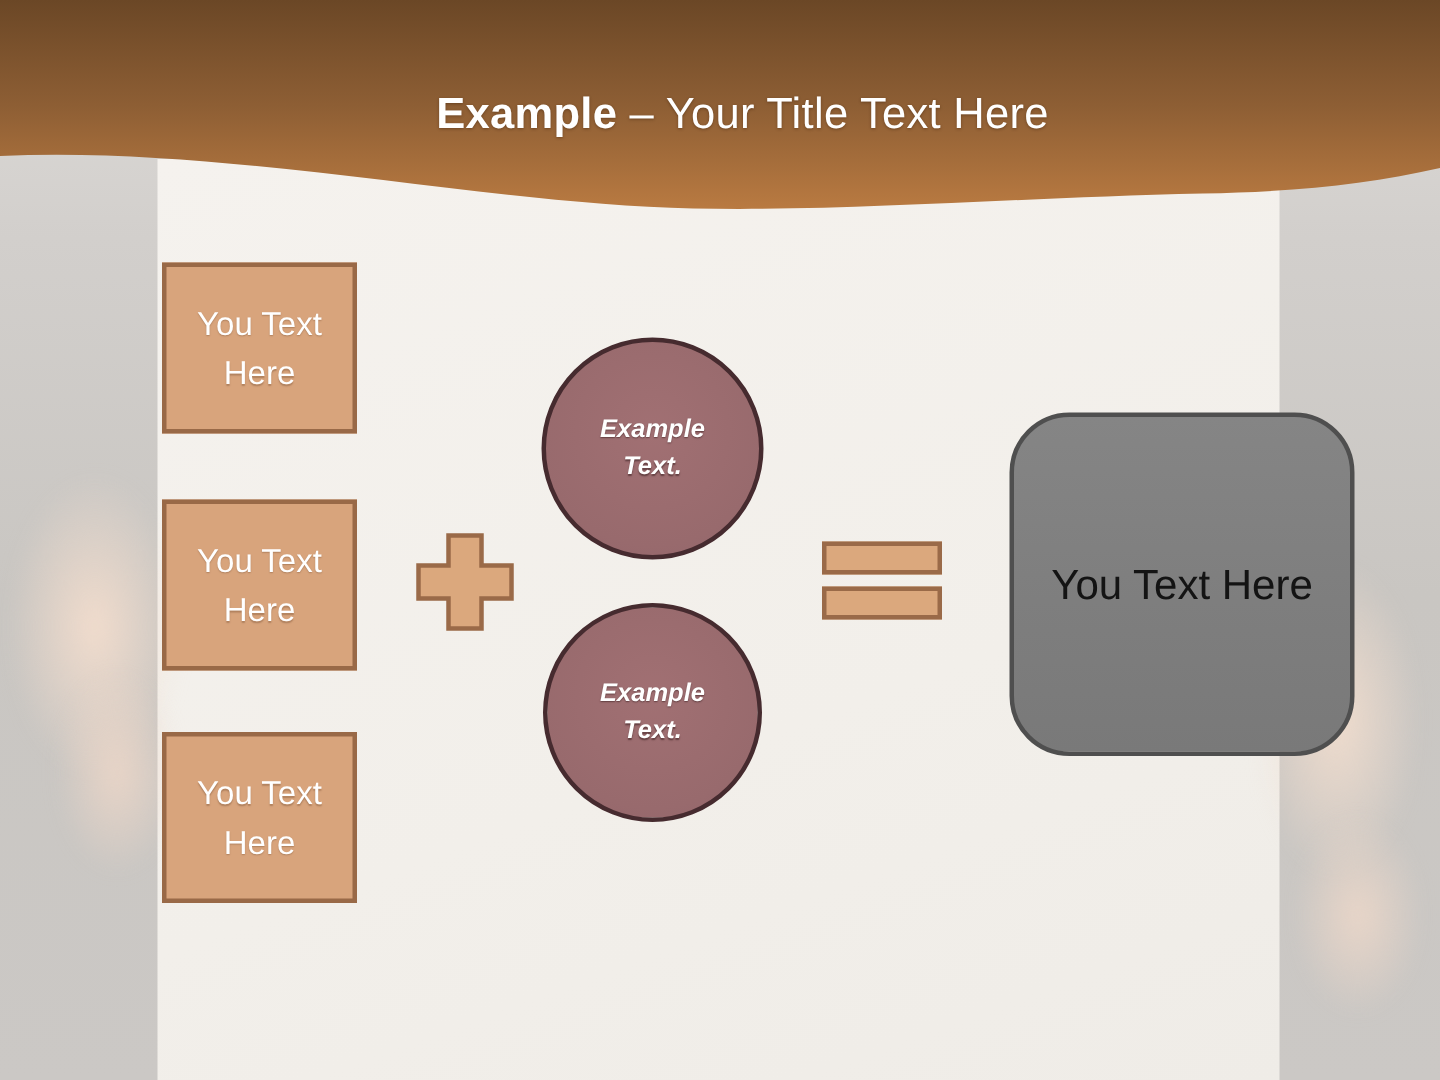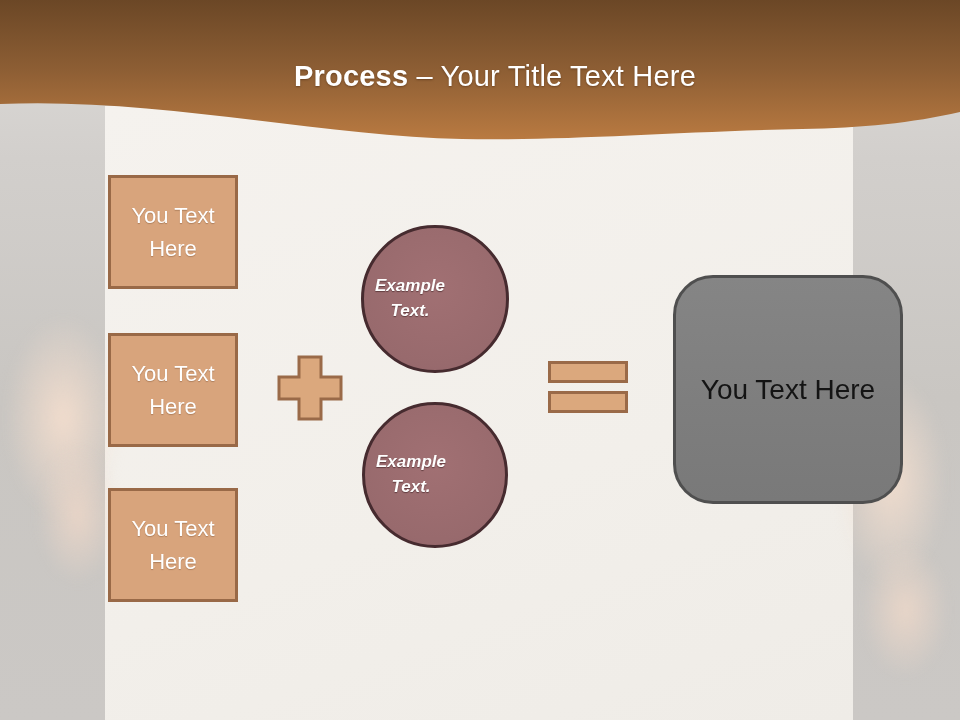--- a/index.html
+++ b/index.html
@@ -46,21 +46,21 @@
   .eqbar{
     position:absolute;left:548px;width:80px;height:22px;
     background:#dba87d;border:3px solid #9a6a48;box-sizing:border-box;
   }
   .eq1{top:361px;} .eq2{top:391px;}
   
   .circle{
     position:absolute;border-radius:50%;
     background:radial-gradient(circle at 50% 42%, #a17073 0%, #986a6d 70%, #91646a 100%);
     border:3px solid #462b2f;box-sizing:border-box;
-    display:flex;align-items:center;text-align:center;
+    display:flex;align-items:center;justify-content:center;text-align:center;
     color:#fff;font-weight:700;font-style:italic;font-size:17px;line-height:1.45;
     text-shadow:0 1px 1px rgba(40,15,18,.5);
   }
   .c1{left:361px;top:225px;width:148px;height:148px;}
   .c2{left:362px;top:402px;width:146px;height:146px;}
   .circle span{display:block;width:92px;}
   
   .result{
     position:absolute;left:673px;top:275px;width:230px;height:229px;
     background:linear-gradient(180deg,#858585 0%,#7e7e7e 55%,#797979 100%);
@@ -86,21 +86,21 @@
       <linearGradient id="hdrGrad" x1="0" y1="0" x2="0" y2="1">
         <stop offset="0" stop-color="#6b4726"></stop>
         <stop offset="0.5" stop-color="#8d5e34"></stop>
         <stop offset="1" stop-color="#b97a41"></stop>
       </linearGradient>
     </defs>
     <path d="M0,0 H960 V112 C912,123 862,128 802,129 C672,132 566,141 462,139 C322,136 152,97 0,104 Z" fill="url(#hdrGrad)"></path>
   </svg>
 
   <div class="title">
-    <span class="b">Process</span>
+    <span class="b">Example</span>
     <span>– Your Title Text Here</span>
   </div>
 
   <div class="sq sq1">
     <span>You Text Here</span>
   </div>
   <div class="sq sq2">
     <span>You Text Here</span>
   </div>
   <div class="sq sq3">

